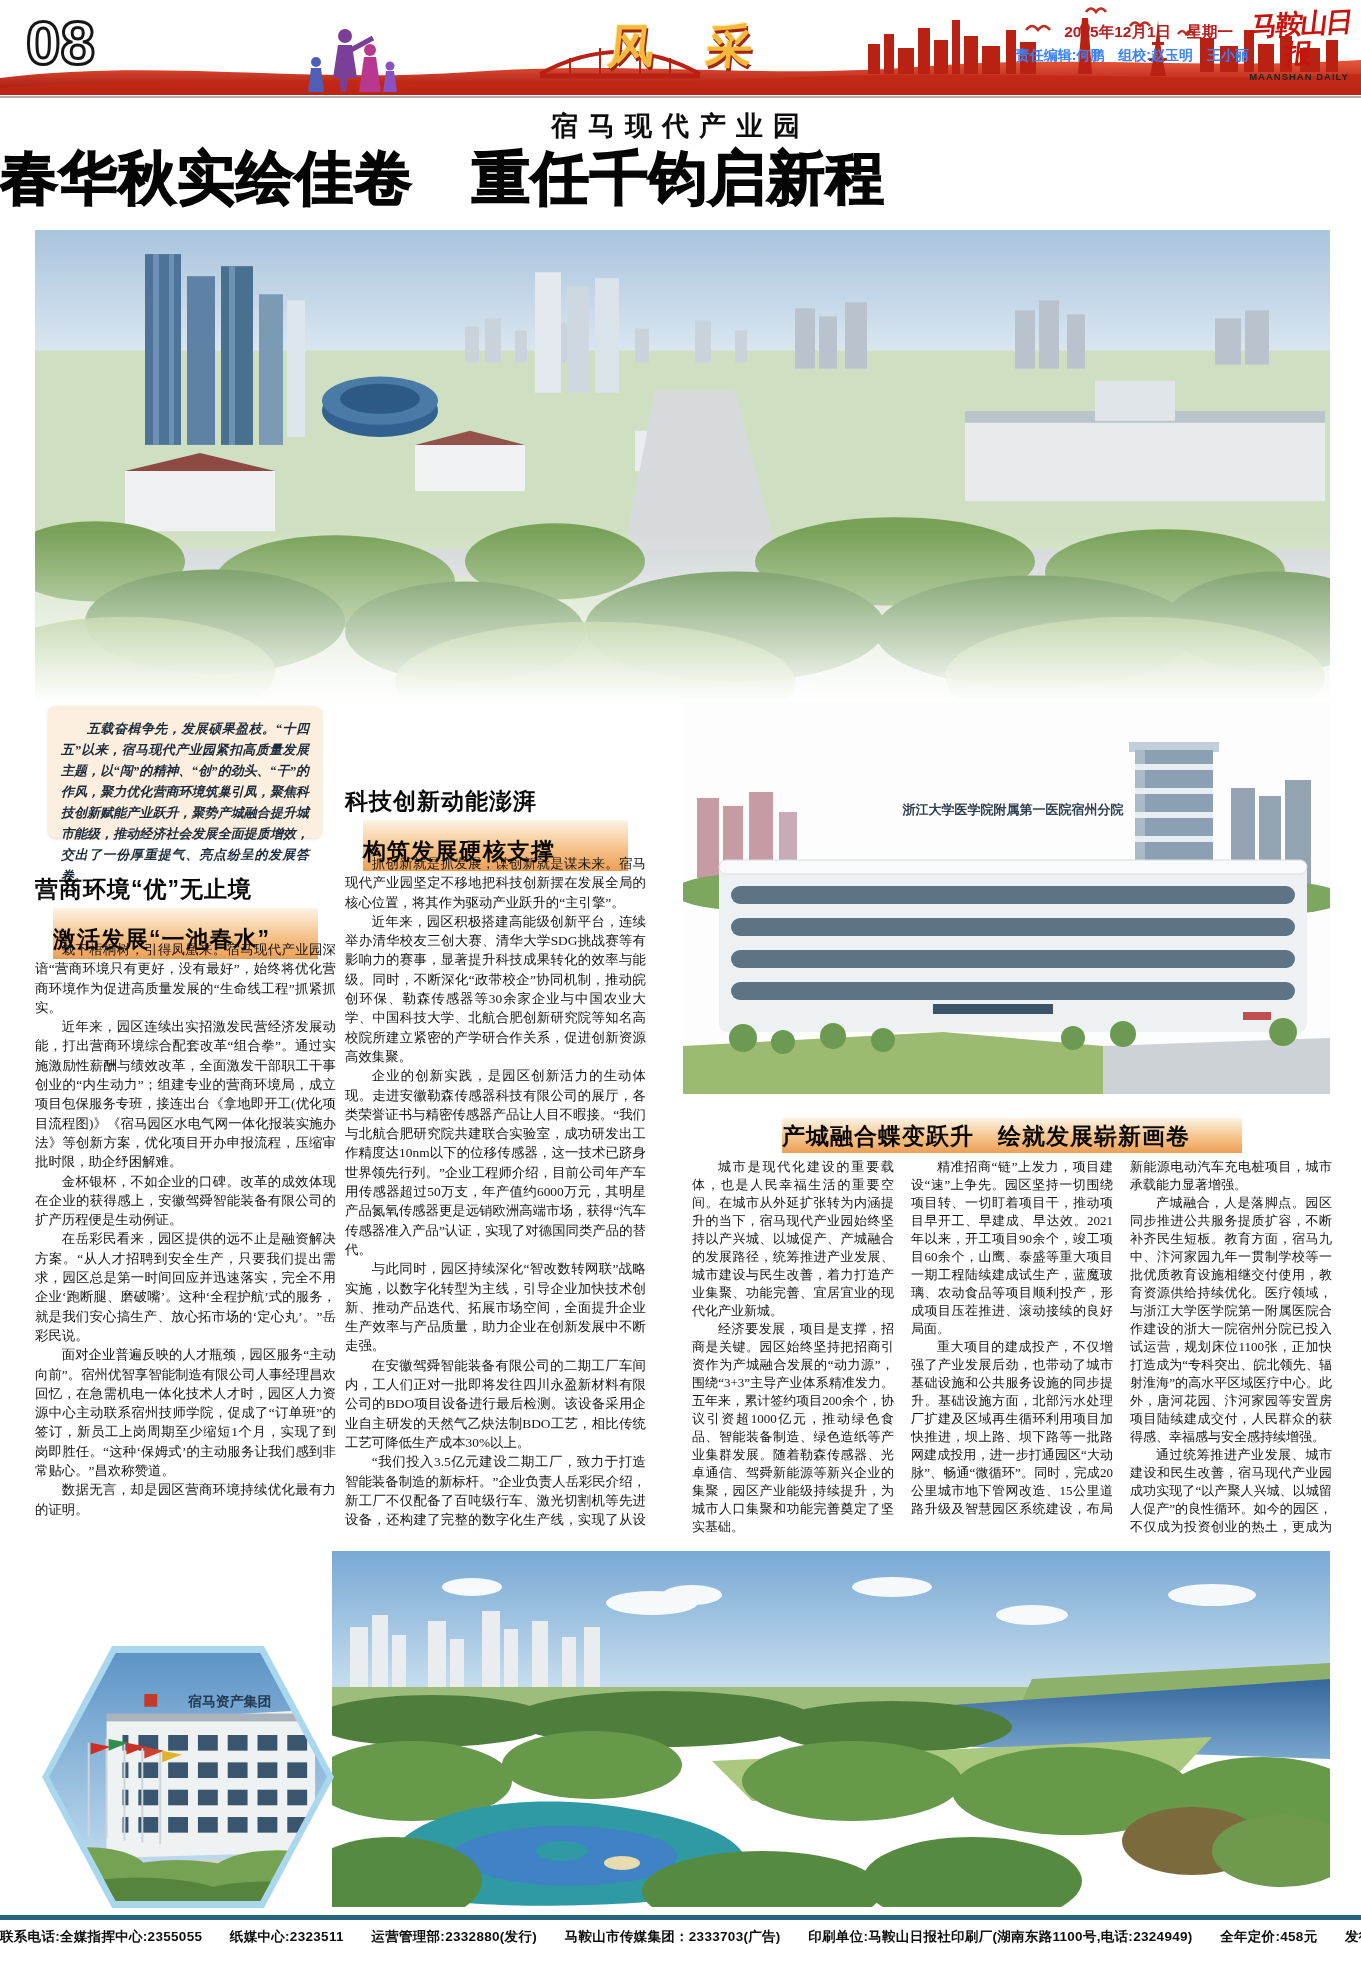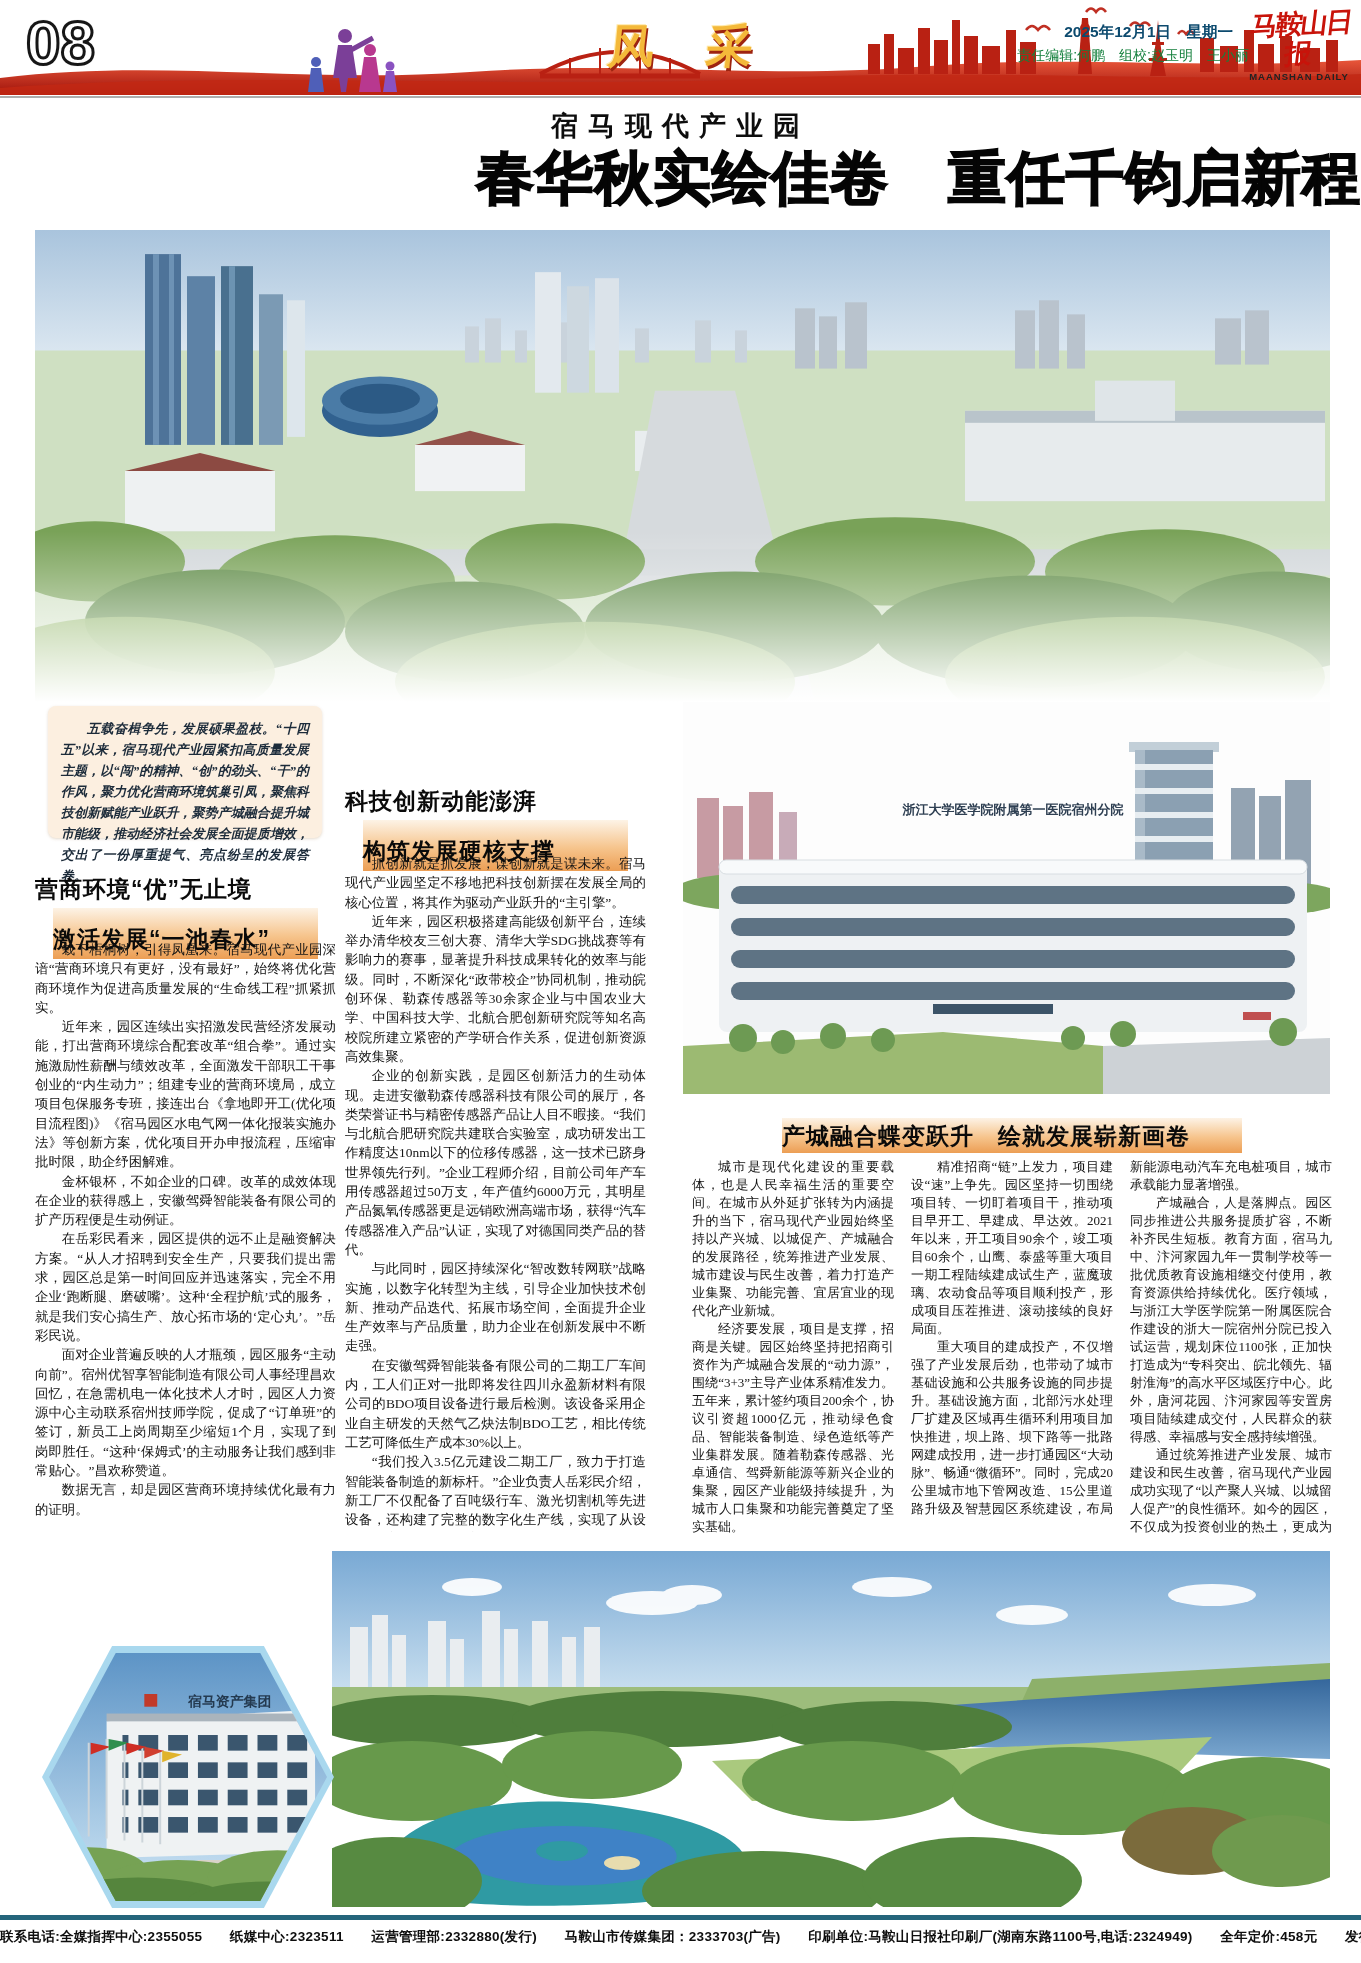--- a/index.html
+++ b/index.html
@@ -7,32 +7,32 @@
          overflow:hidden;font-family:"Liberation Sans","DejaVu Sans",sans-serif;color:#111;}
   .abs{position:absolute;}
 
   
   .hdr-art{left:0;top:0;width:1361px;height:95px;}
   .page-num{left:26px;top:12px;font-size:62px;font-weight:900;line-height:1;
             color:#fff;-webkit-text-stroke:3px #161616;text-shadow:0 0 2px #161616;z-index:4;}
   .section-title{left:0;right:0;top:16px;text-align:center;font-size:46px;font-weight:900;
             color:#f4b93a;letter-spacing:52px;text-indent:52px;transform:skewX(-6deg);
             text-shadow:2px 3px 0 #9e2410,-1px -1px 0 #ffe9a8;z-index:4;}
-  .hdr-date1{right:128px;top:22px;font-size:15.5px;font-weight:700;z-index:4;color:#0c4a6e;}
-  .hdr-date2{right:112px;top:47px;font-size:14px;font-weight:400;z-index:4;color:#15803d;}
+  .hdr-date1{right:128px;top:22px;font-size:15.5px;font-weight:700;z-index:4;color:#b91c1c;}
+  .hdr-date2{right:112px;top:47px;font-size:14px;font-weight:700;z-index:4;color:#3b82f6;}
   .masthead{right:8px;top:10px;width:108px;text-align:center;z-index:4;}
   .masthead-cn{font-size:27px;font-weight:900;color:#c8130a;transform:skewX(-10deg) rotate(-3deg);
                letter-spacing:-2px;line-height:1.1;}
   .masthead-en{font-size:9.5px;letter-spacing:1px;color:#222;margin-top:2px;font-weight:600;}
   .hdr-rule{left:0;top:96px;width:1361px;height:2px;background:#adadad;}
 
   
   .kicker{left:0;right:0;top:108px;text-align:center;font-size:27px;font-weight:800;
           letter-spacing:10px;color:#0d0d0d;}
-  .main-title{left:0;right:0;top:140px;text-align:right;font-size:58px;font-weight:900;
+  .main-title{left:0;right:0;top:140px;text-align:left;font-size:58px;font-weight:900;
           color:#050505;-webkit-text-stroke:1.6px #050505;letter-spacing:1px;white-space:nowrap;}
 
   
   .photo{display:block;}
   .main-photo{left:35px;top:230px;width:1295px;height:472px;}
   .right-photo{left:683px;top:702px;width:647px;height:392px;}
   .bottom-photo{left:332px;top:1551px;width:998px;height:356px;}
   .hex-outer{left:42px;top:1646px;width:292px;height:262px;background:#a9d8ee;
              clip-path:polygon(24% 0,76% 0,100% 50%,76% 100%,24% 100%,0 50%);}
   .hex-inner{position:absolute;left:7px;top:7px;width:278px;height:248px;

